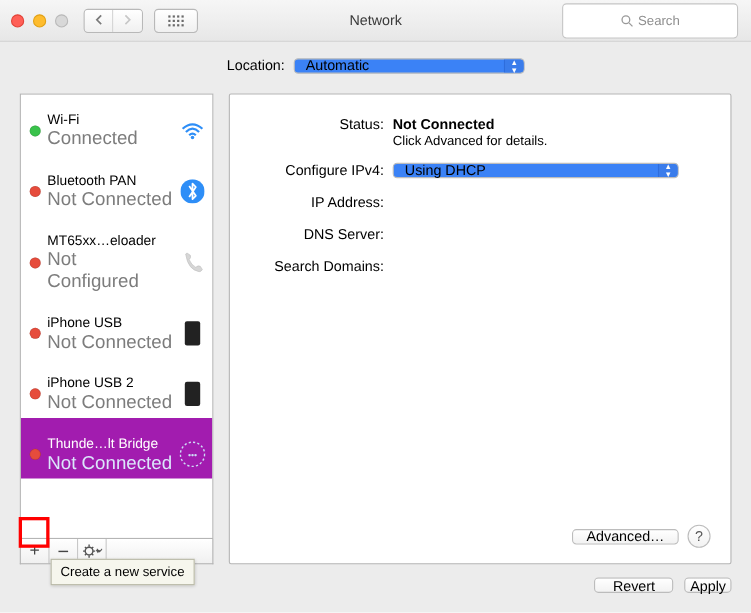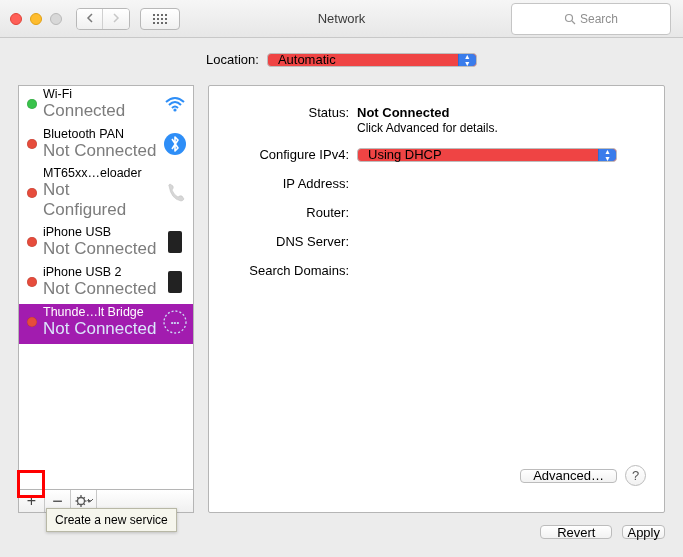--- a/index.html
+++ b/index.html
@@ -111,21 +111,21 @@
     gap: 8px;
     margin-bottom: 18px;
   }
   .locrow label { color:#000; }
   .select {
     display: inline-flex;
     align-items: center;
     height: 14px;
     border: 1px solid #bdbdbd;
     border-radius: 4px;
-    background: #ef4444;
+    background: #3b82f6;
     min-width: 210px;
     font-size: 13px;
     position: relative;
     padding: 0 20px 0 10px;
   }
   .select .stepper {
     position: absolute;
     right: 0;
     top: 0;
     bottom: 0;
@@ -158,21 +158,21 @@
     background: #fff;
     border: 1px solid #b5b5b5;
     overflow: hidden;
     display: flex;
     flex-direction: column;
   }
   .svc-list { flex:1; overflow:auto; }
   .svc {
     display: flex;
     align-items: center;
-    padding: 0 6px 5px 8px;
+    padding: 16px 6px 5px 8px;
     gap: 6px;
     border-bottom: 0;
     position: relative;
     min-height: 40px;
   }
   .svc.selected {
     background: #a21caf;
     color: #fff;
   }
   .dot {
@@ -239,21 +239,21 @@
     border: 3px solid #ff0000;
     pointer-events: none;
   }
 
   
   .detail {
     flex: 1;
     background: #fff;
     border: 1px solid #b5b5b5;
     border-radius: 2px;
-    padding: 16px 18px 26px 10px;
+    padding: 16px 18px 14px 10px;
     display: flex;
     flex-direction: column;
     position: relative;
     gap: 12px;
   }
   .rows { display:flex; flex-direction:column; gap:11px; }
   .row {
     display: flex;
     align-items: flex-start;
     gap: 8px;
@@ -509,24 +509,20 @@
               <span class="stepper">▴<br>▾</span>
             </div>
           </div>
         </div>
 
         <div class="row">
           <div class="k">IP Address:</div>
           <div class="v"></div>
         </div>
         <div class="row">
-          <div class="k">Router:</div>
-          <div class="v"></div>
-        </div>
-        <div class="row">
           <div class="k">DNS Server:</div>
           <div class="v"></div>
         </div>
         <div class="row">
           <div class="k">Search Domains:</div>
           <div class="v"></div>
         </div>
       </div>
 
       <div class="detail-foot">

